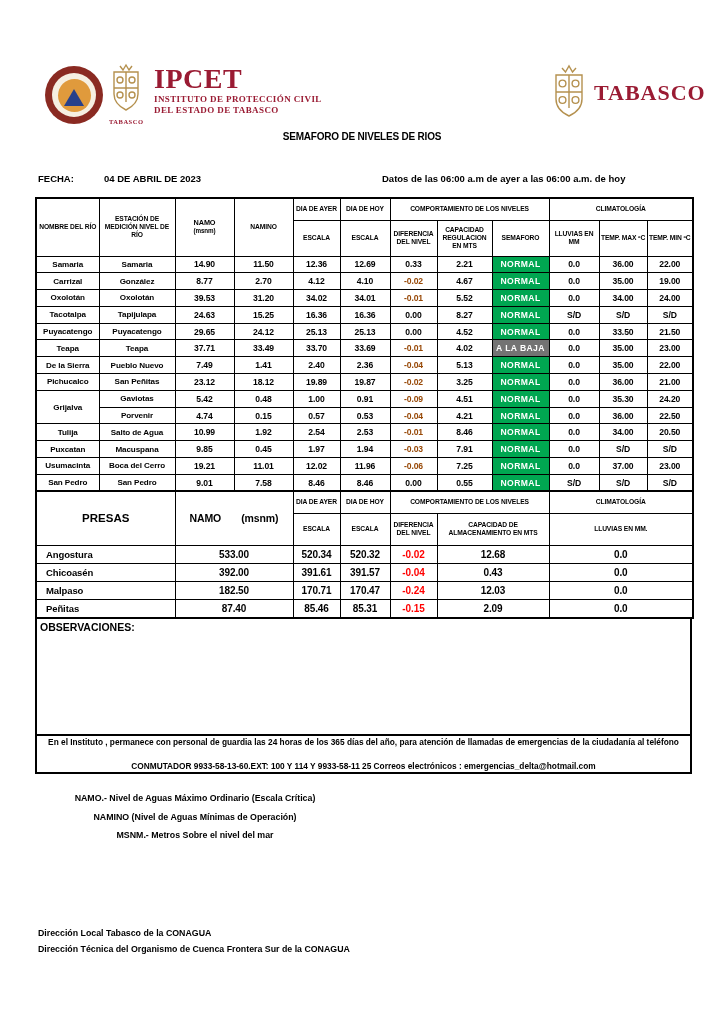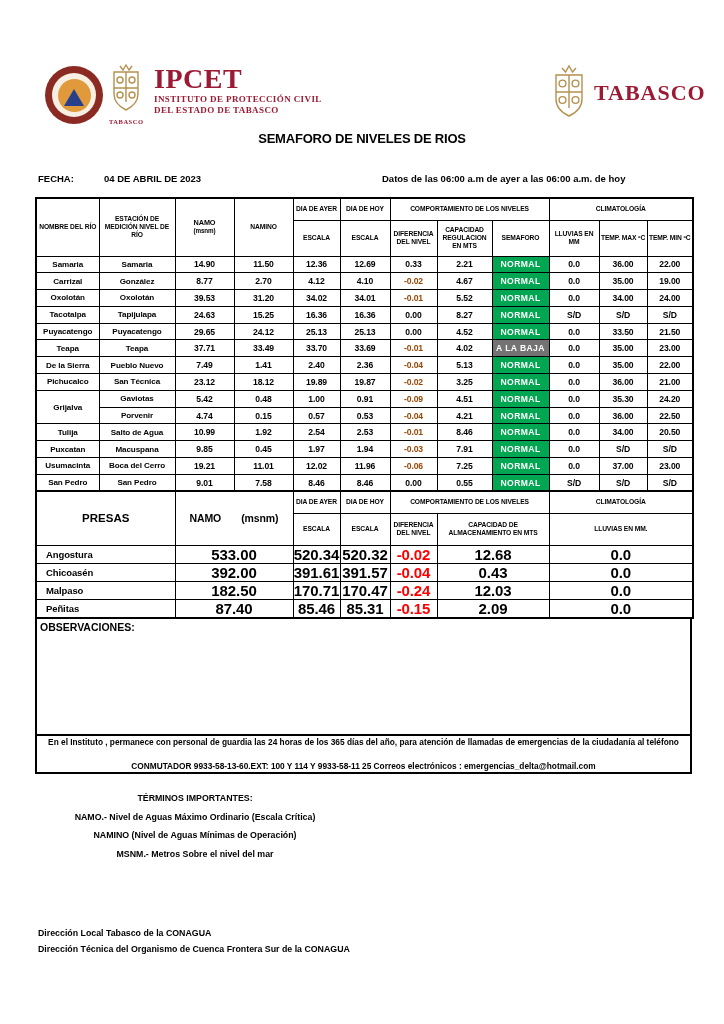--- a/index.html
+++ b/index.html
@@ -19,42 +19,42 @@
     border-bottom:17px solid #27408b; }
   .crest { position:absolute; }
   .crest-caption { position:absolute; font-family:"Liberation Serif", serif; font-weight:bold;
     color:#9a1b33; font-size:6.5px; letter-spacing:.5px; }
   .ipcet { position:absolute; left:154px; top:64px; color:#9a1b33; font-family:"Liberation Serif", serif; }
   .ipcet-title { font-size:28px; font-weight:bold; letter-spacing:.5px; line-height:30px; }
   .ipcet-sub { font-size:9px; font-weight:bold; letter-spacing:.4px; line-height:11px; }
   .tab-word { position:absolute; left:594px; top:80px; font-family:"Liberation Serif", serif;
     font-weight:bold; color:#9a1b33; font-size:22px; letter-spacing:1px; }
   .doc-title { position:absolute; left:0; top:131px; width:724px; text-align:center;
-    font-size:13px; font-weight:800; letter-spacing:-.2px; }
+    font-size:10px; font-weight:800; letter-spacing:-.2px; }
   .fecha-row { position:absolute; left:38px; top:173px; width:650px; font-size:9.5px; font-weight:bold; }
   .fecha-label { position:absolute; left:0; }
   .fecha-value { position:absolute; left:66px; }
   .datos-text { position:absolute; left:344px; }
   
   .tablewrap { position:absolute; left:35px; top:197px; width:657px; }
   table { border-collapse:collapse; table-layout:fixed; width:657px; background:#fff; }
   table, .obs-box, .note-box { border:2.5px solid #000; }
   td, th { border:1.6px solid #000; text-align:center; vertical-align:middle;
     padding:0; overflow:hidden; font-weight:bold; letter-spacing:-.1px; }
   thead th { font-size:6.7px; line-height:8px; }
   tr.h1 { height:22px; }
   tr.h2 { height:36px; }
   .namo-l1 { font-size:7.3px; } .namo-l2 { font-size:6.3px; }
   #rivers-table tbody tr { height:16.8px; }
   #rivers-table tbody td { font-size:8.6px; }
   #rivers-table tbody td.name { font-size:8.1px; }
   td.sem { color:#fff; font-size:6.6px; letter-spacing:.4px; }
   #presas-table tr.h2p { height:32px; }
   #presas-table tbody tr { height:18.2px; }
-  #presas-table tbody td { font-size:15px; }
+  #presas-table tbody td { font-size:10px; }
   #presas-table tbody td.pname { text-align:left; padding-left:9px; font-size:9.5px; }
   th.presas-h { font-size:11.5px; letter-spacing:0; }
   th.namo-h { font-size:10.5px; }
   .namo-h-inner { display:flex; justify-content:space-between; padding:0 14px; }
   .obs-box { margin-top:-2px; height:119px; position:relative; background:#fff; }
   .obs-label { position:absolute; left:3px; top:2px; font-size:10.5px; font-weight:800; }
   .obs-text { position:absolute; left:0; top:50px; width:100%; text-align:center;
     font-size:8.4px; font-weight:bold; }
   .note-box { margin-top:-2px; height:40px; background:#fff; display:flex; flex-direction:column;
     justify-content:space-between; text-align:center; font-size:8.3px; font-weight:bold; line-height:12px;
@@ -249,21 +249,21 @@
             <td>2.36</td>
             <td style="color: rgb(151, 72, 6);">-0.04</td>
             <td>5.13</td>
             <td class="sem" style="background: rgb(0, 166, 81);">NORMAL</td>
             <td>0.0</td>
             <td>35.00</td>
             <td>22.00</td>
           </tr>
           <tr>
             <td class="name">Pichucalco</td>
-            <td class="name">San Técnica</td>
+            <td class="name">San Peñitas</td>
             <td>23.12</td>
             <td>18.12</td>
             <td>19.89</td>
             <td>19.87</td>
             <td style="color: rgb(151, 72, 6);">-0.02</td>
             <td>3.25</td>
             <td class="sem" style="background: rgb(0, 166, 81);">NORMAL</td>
             <td>0.0</td>
             <td>36.00</td>
             <td>21.00</td>
@@ -430,21 +430,20 @@
       <div class="obs-label">OBSERVACIONES:</div>
     </div>
 
     <div class="note-box">
       <div>En el Instituto , permanece con personal de guardia las 24 horas de los 365 días del año, para atención de llamadas de emergencias de la ciudadanía al teléfono</div>
       <div>CONMUTADOR  9933-58-13-60.EXT: 100 Y 114  Y 9933-58-11 25   Correos electrónicos : emergencias_delta@hotmail.com</div>
     </div>
   </div>
 
   <div class="terminos">
-    <div>TÉRMINOS IMPORTANTES:</div>
     <div>NAMO.- Nivel de Aguas Máximo Ordinario (Escala Crítica)</div>
     <div>NAMINO (Nivel de Aguas Mínimas de Operación)</div>
     <div>MSNM.- Metros Sobre el nivel del mar</div>
   </div>
 
   <div class="fuentes">
     <div>Dirección Local Tabasco de la CONAGUA</div>
     <div>Dirección Técnica del Organismo de Cuenca Frontera Sur de la CONAGUA</div>
   </div>
 

